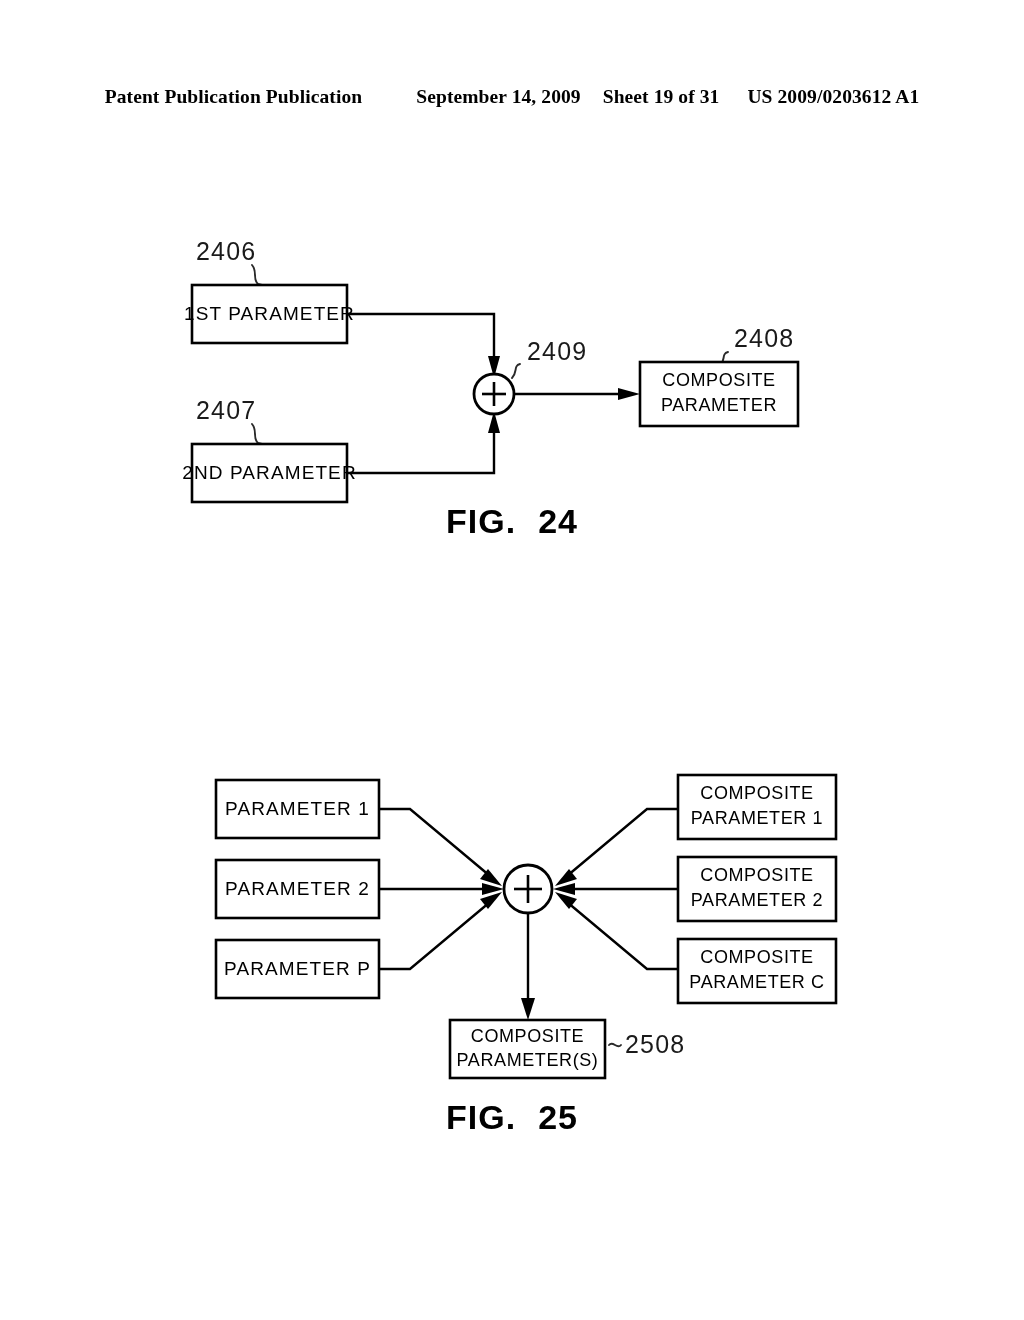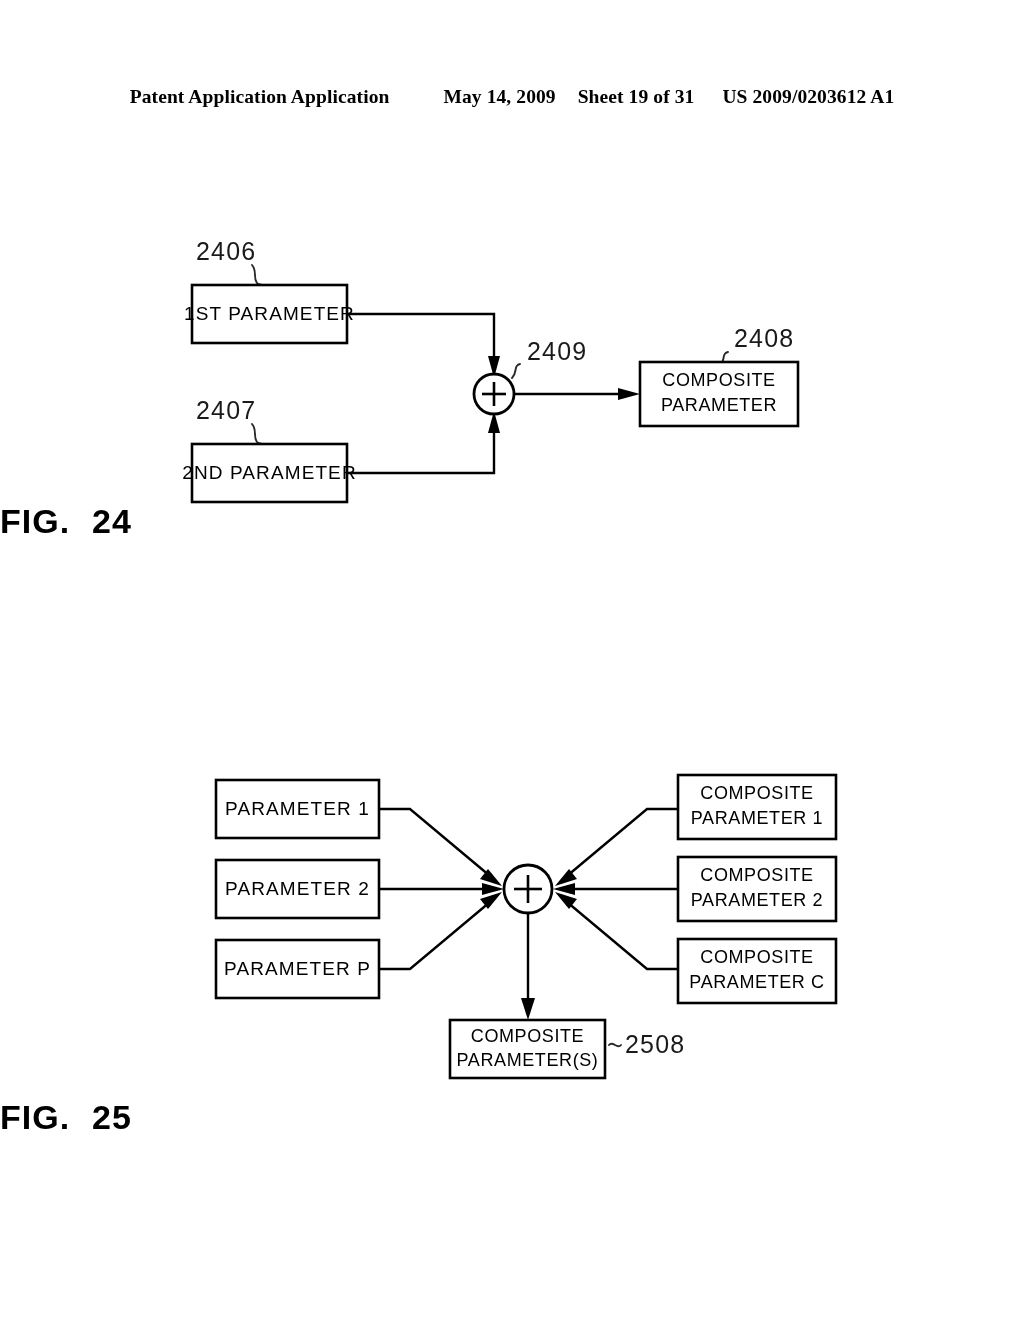--- a/index.html
+++ b/index.html
@@ -39,20 +39,21 @@
   .figure {
     position: absolute;
     left: 0;
     width: 1024px;
   }
   .figure svg { display: block; }
 
   .fig-caption {
     position: absolute;
     width: 1024px;
+    text-align: center;
     font-family: "Liberation Sans", sans-serif;
     font-weight: bold;
     font-size: 34px;
     letter-spacing: 1px;
   }
   .fig-caption .cap-num { margin-left: 22px; }
 
   
   .box-label {
     font-family: "Liberation Sans", sans-serif;
@@ -97,23 +98,23 @@
   }
   .dwg-plus {
     stroke: #000000;
     stroke-width: 2.6;
   }
 </style>
 </head>
 <body>
 
 <div class="pub-header">
-  <span class="seg">Patent Application Application</span>
+  <span class="seg">Patent Publication Publication</span>
   <span class="gap-lg"></span>
-  <span class="seg">May 14, 2009</span>
+  <span class="seg">September 14, 2009</span>
   <span class="gap-sm"></span>
   <span class="seg">Sheet 19 of 31</span>
   <span class="gap-md"></span>
   <span class="seg">US 2009/0203612 A1</span>
 </div>
 
 <div class="figure" style="top:220px;">
   <svg width="1024" height="290" viewBox="0 0 1024 290" xmlns="http://www.w3.org/2000/svg">
 
     <text class="ref-num" x="196" y="33">2406</text>

